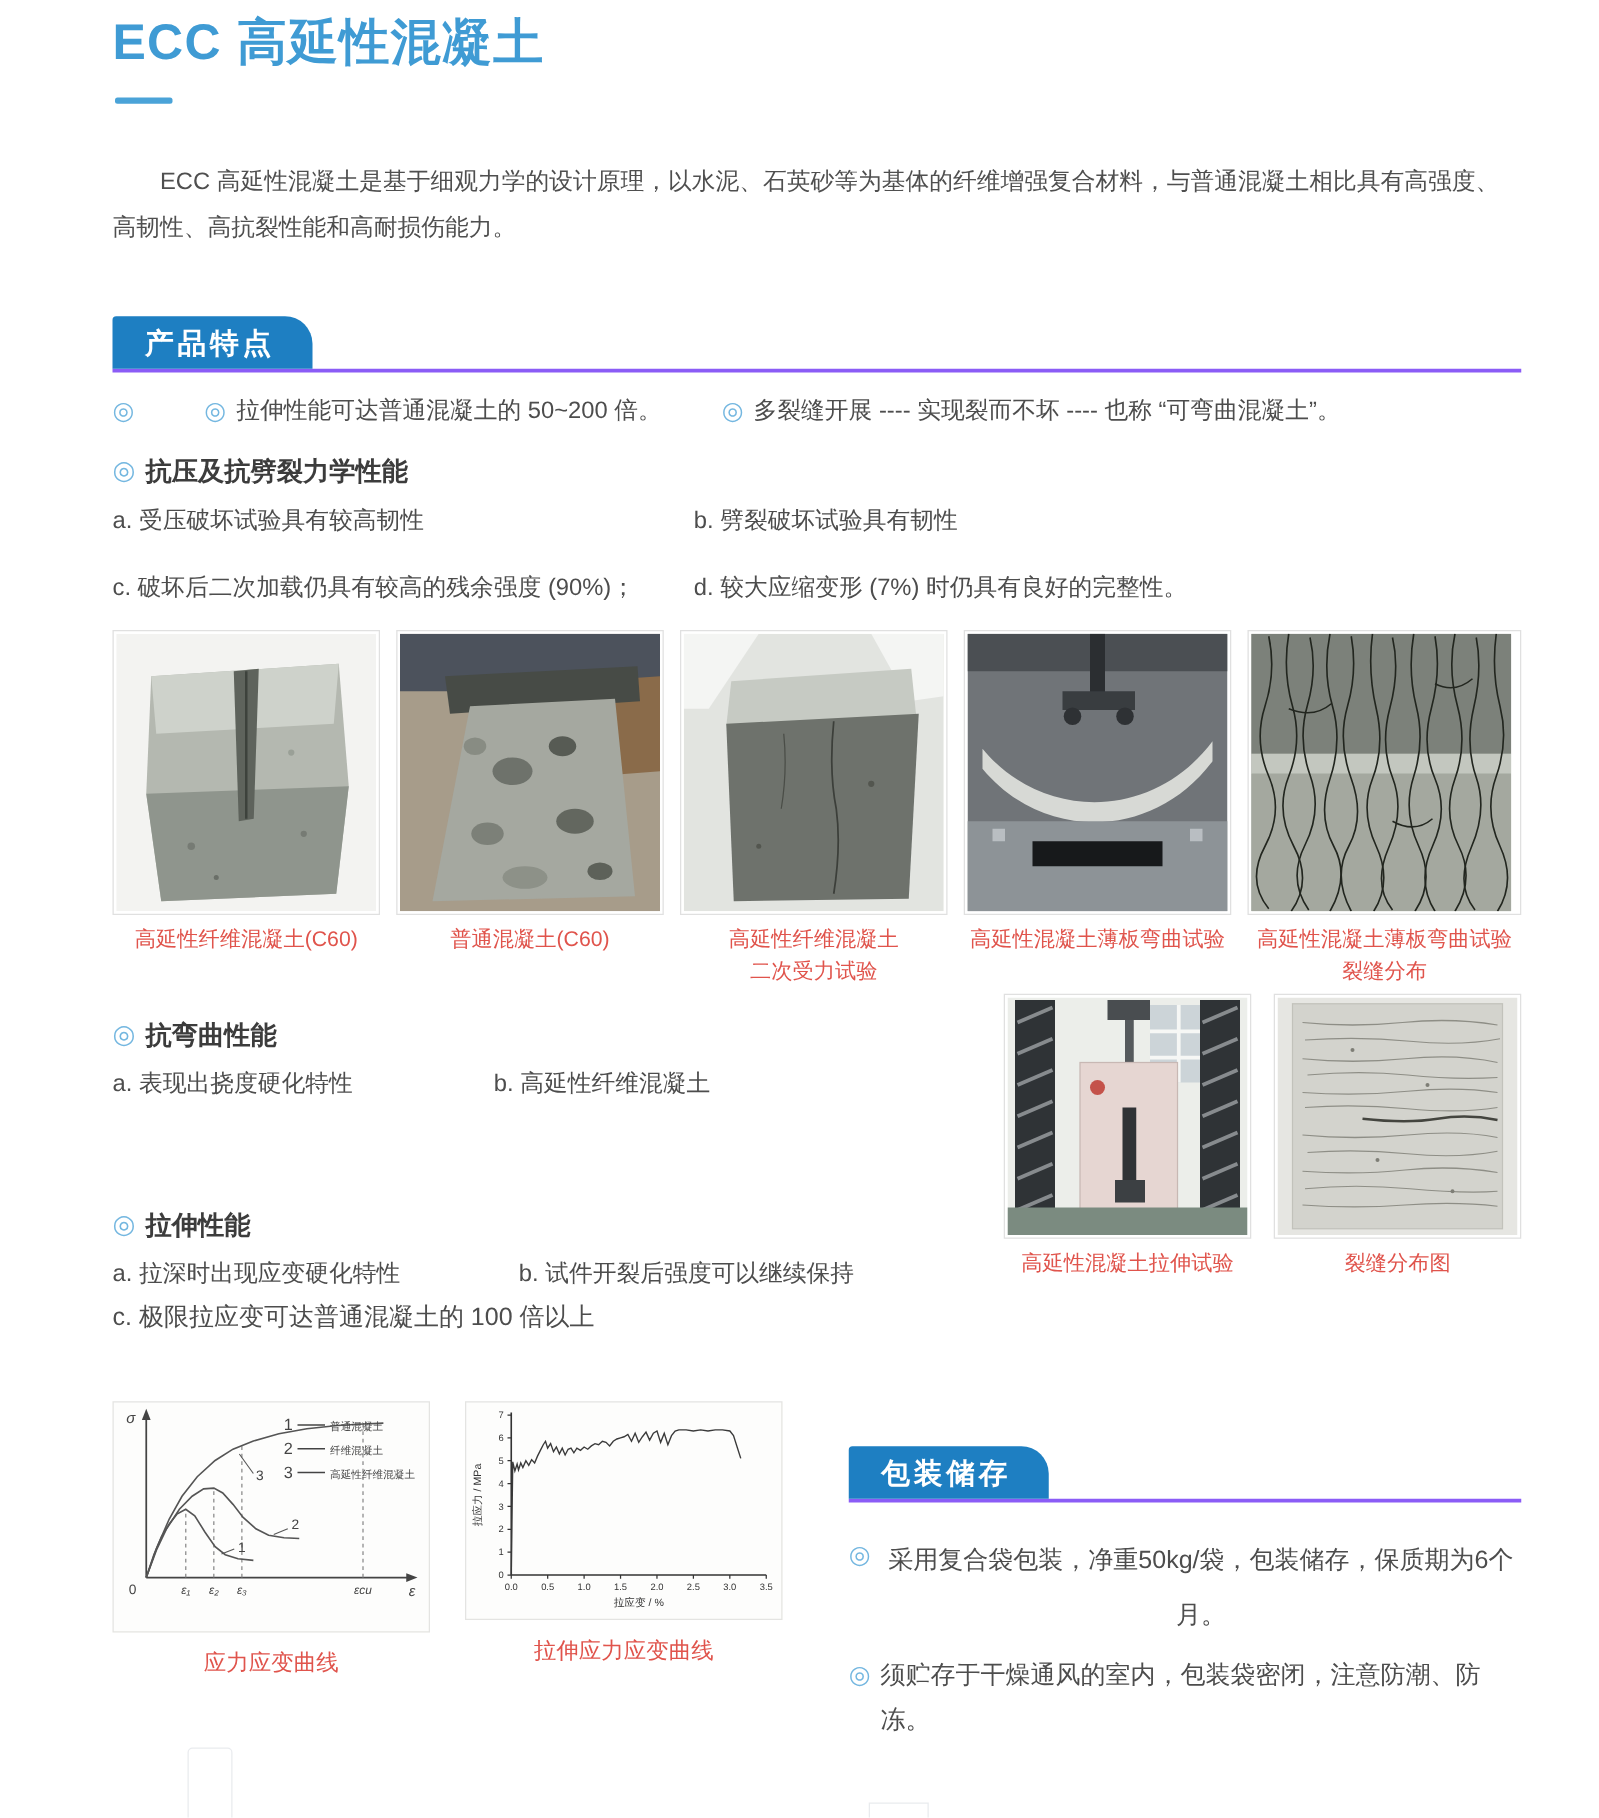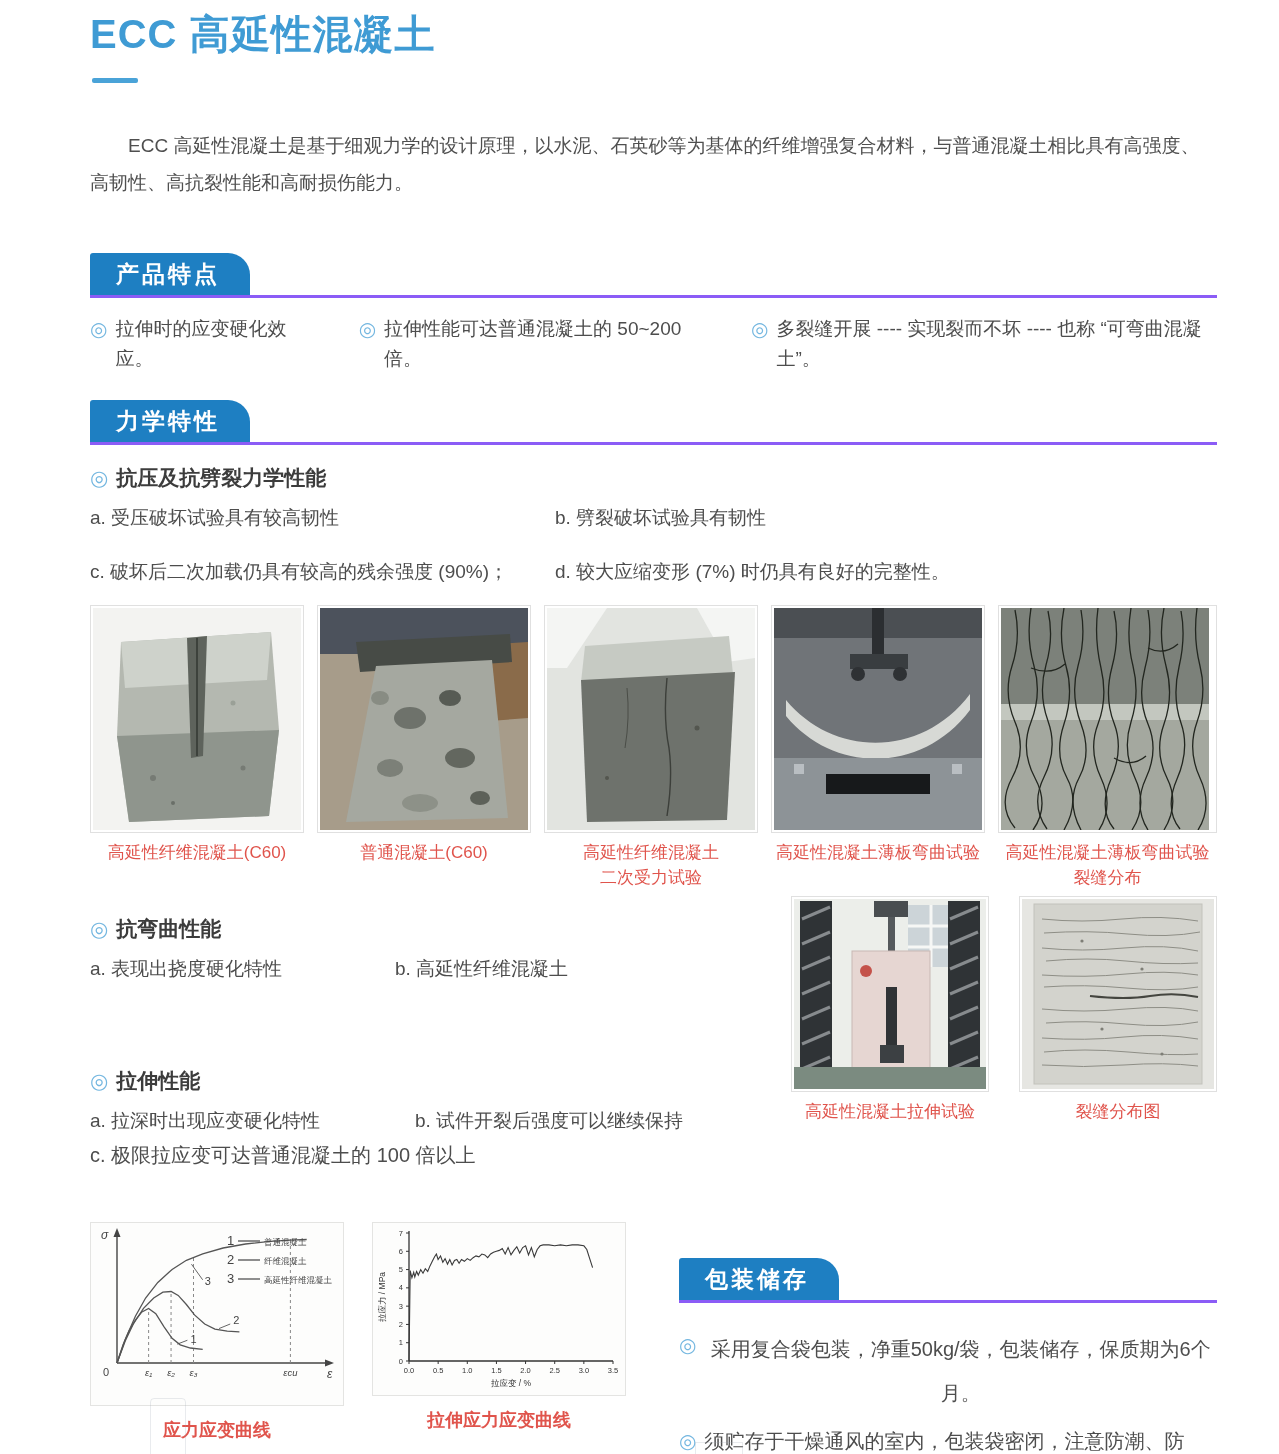--- a/index.html
+++ b/index.html
@@ -26,25 +26,25 @@
 
   .photo-row{display:flex;gap:13px;margin-top:16px;}
   figure{margin:0;}
   .ph{border:1px solid #e0e0e0;background:#fff;padding:2px;}
   .ph svg{display:block;}
   .cap{color:#e0544c;font-size:17px;line-height:25px;text-align:center;margin-top:7px;}
 
   .mid-row{display:flex;margin-top:6px;}
   .mid-left{flex:1 1 auto;padding-right:20px;}
   .gap64{height:62px;}
-  .mid-photos{flex:0 0 auto;display:flex;gap:30px;margin-left:27px;}
+  .mid-photos{flex:0 0 auto;display:flex;gap:18px;margin-left:27px;}
 
   .charts-row{display:flex;margin-top:50px;align-items:flex-start;}
   .chartbox{border:1px solid #e4e4e2;background:#fdfdfc;}
-  .chart-fig .cap{font-size:18px;font-weight:700;margin-top:12px;}
+  .chart-fig .cap{font-size:18px;font-weight:400;margin-top:12px;}
   .packaging-col{flex:1 1 auto;margin-left:53px;padding-top:36px;}
   .packaging-col .section-bar{margin-top:0;}
   .pack-bullets{margin-top:24px;}
   .pack-bullets .bullet{margin-bottom:8px;}
   .pack-bullets .bt{font-size:20px;line-height:36px;}
 
   .watermark{position:absolute;opacity:0.22;border:1px solid #9aa4b0;}
   .wm-tower{left:150px;top:1398px;width:34px;height:60px;border-radius:4px 4px 0 0;}
   .wm-box{left:695px;top:1442px;width:46px;height:14px;}
   .chart-fig{flex:0 0 auto;}
@@ -58,35 +58,31 @@
   <h1 class="title">ECC 高延性混凝土</h1>
   <div class="title-underline"></div>
   <p class="intro">ECC 高延性混凝土是基于细观力学的设计原理，以水泥、石英砂等为基体的纤维增强复合材料，与普通混凝土相比具有高强度、高韧性、高抗裂性能和高耐损伤能力。</p>
 
   <div class="section-bar">
     <span class="tab">产品特点</span>
   </div>
   <div class="features-row">
     <div class="bullet">
       <span class="ring">◎</span>
-      <span class="bt">拉伸时的应变硬化效应。</span>
     </div>
     <div class="bullet">
       <span class="ring">◎</span>
       <span class="bt">拉伸性能可达普通混凝土的 50~200 倍。</span>
     </div>
     <div class="bullet">
       <span class="ring">◎</span>
       <span class="bt">多裂缝开展 ---- 实现裂而不坏 ---- 也称 “可弯曲混凝土”。</span>
     </div>
   </div>
 
-  <div class="section-bar" style="margin-top:26px;">
-    <span class="tab">力学特性</span>
-  </div>
 
   <div class="subsec-title">
     <span class="ring">◎</span>
     <span class="st">抗压及抗劈裂力学性能</span>
   </div>
   <div class="item-grid">
     <div class="cell">a. 受压破坏试验具有较高韧性</div>
     <div class="cell">b. 劈裂破坏试验具有韧性</div>
     <div class="cell">c. 破坏后二次加载仍具有较高的残余强度 (90%)；</div>
     <div class="cell">d. 较大应缩变形 (7%) 时仍具有良好的完整性。</div>

